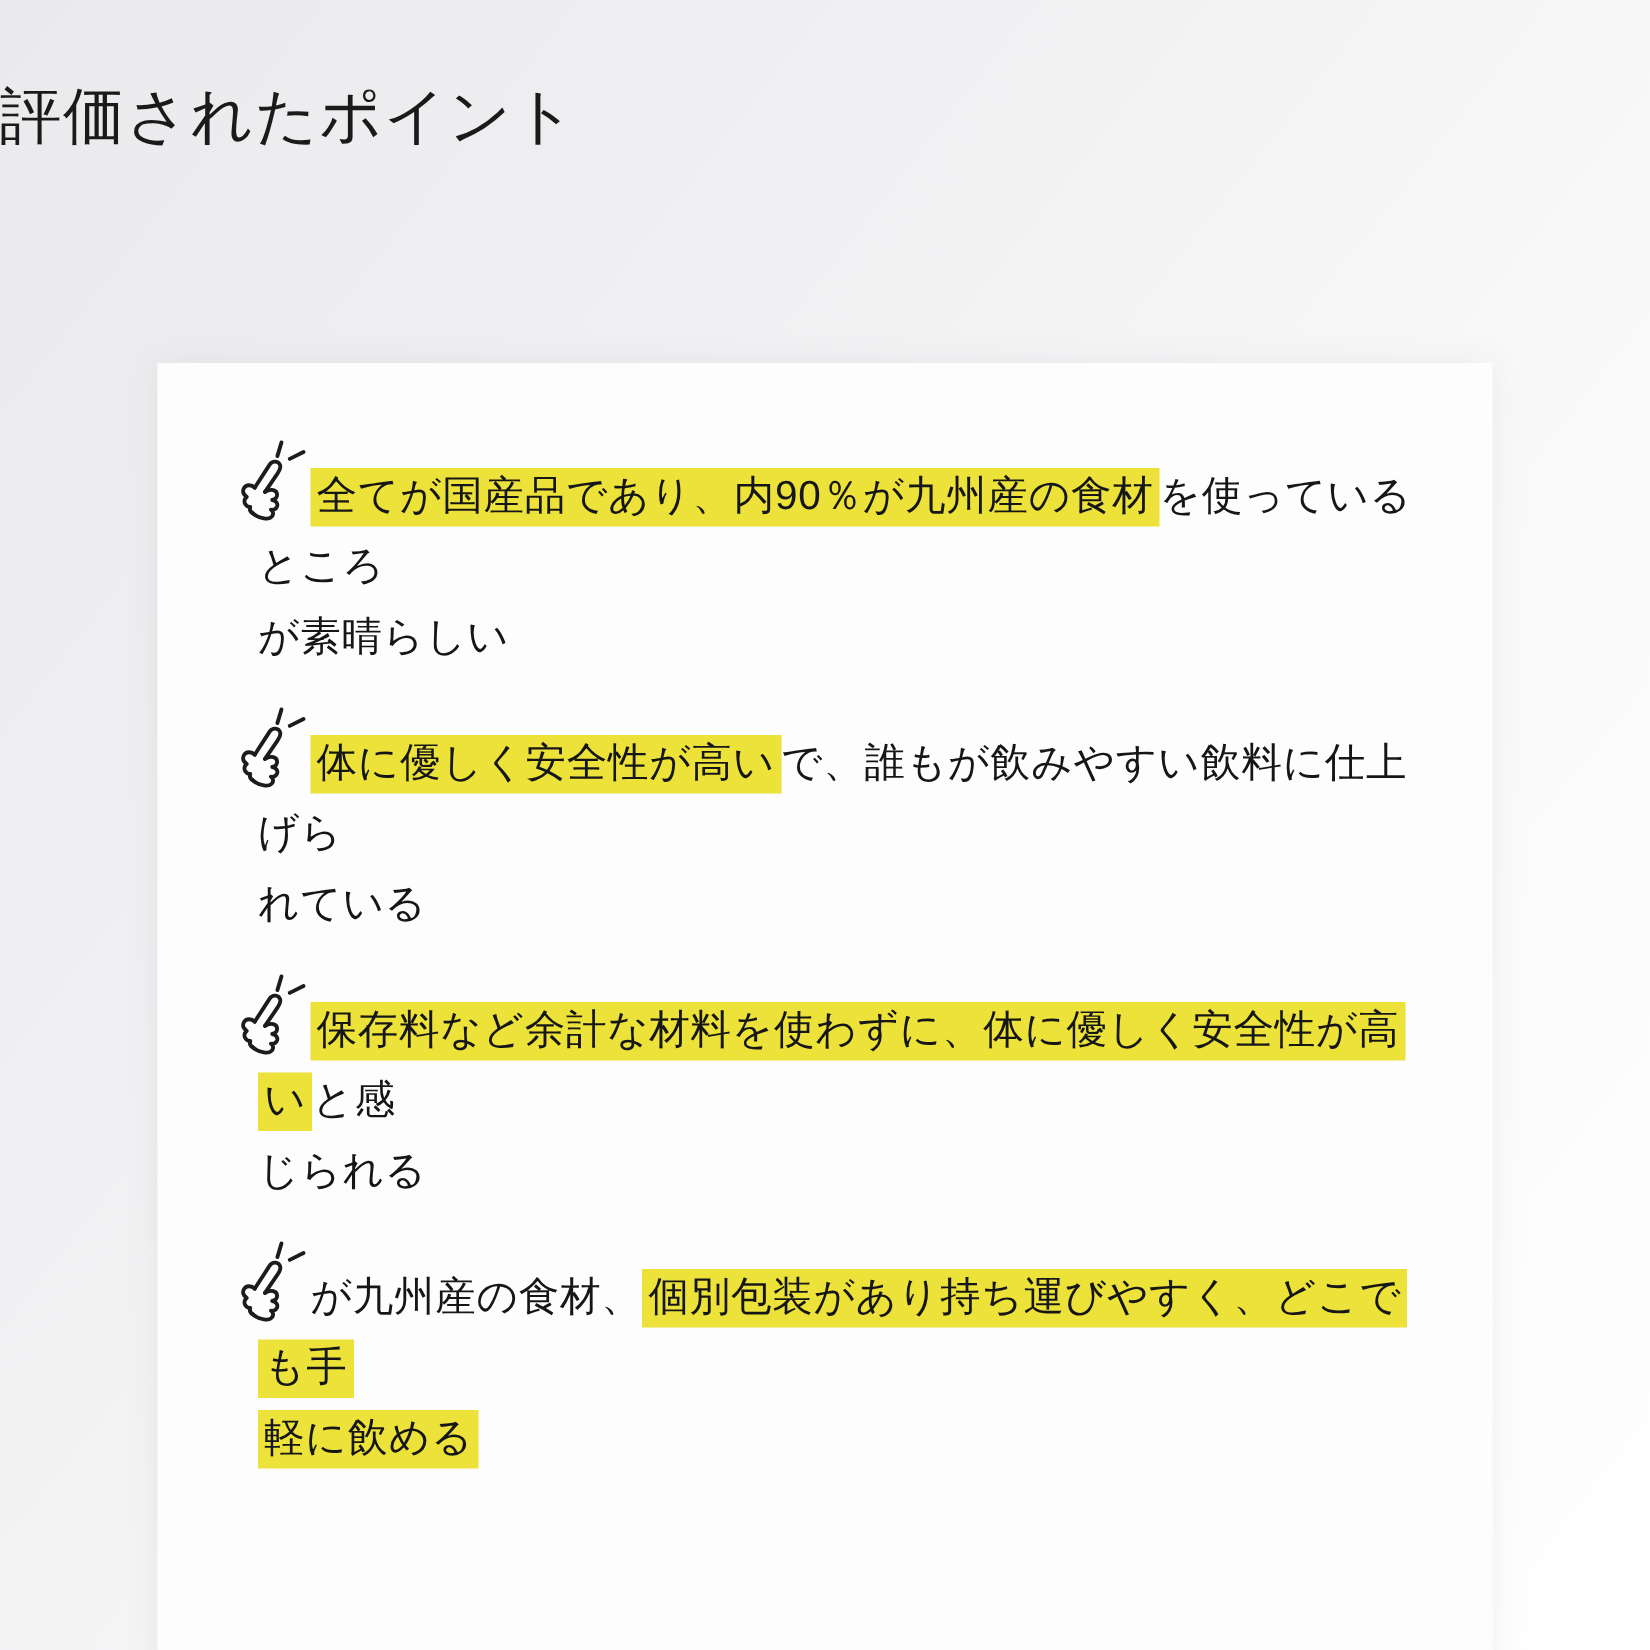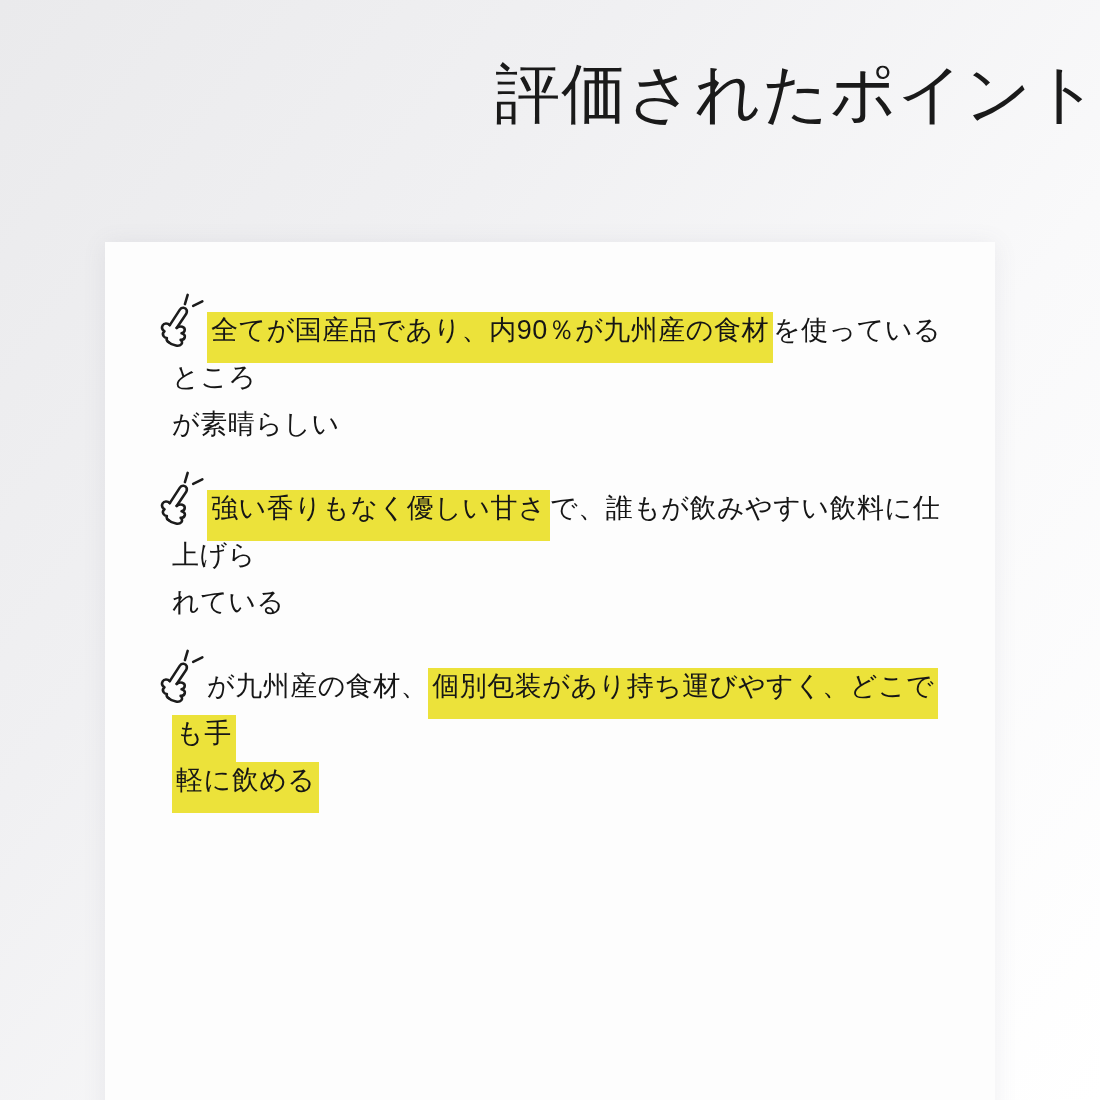--- a/index.html
+++ b/index.html
@@ -7,27 +7,26 @@
     --txt:#161616;
   }
   html,body{margin:0;padding:0;}
   body{
     width:1100px;height:1100px;overflow:hidden;position:relative;
     font-family:"Liberation Sans","DejaVu Sans",sans-serif;
     background:linear-gradient(128deg,#eaeaec 0%,#f0f0f2 32%,#f9f9fa 64%,#ffffff 100%);
   }
   .page-title{
     margin:50px 0 0 0;
-    text-align:right;
+    text-align:left;
     font-family:"Liberation Serif","DejaVu Serif",serif;
     font-weight:500;
-    font-size:65px;
+    font-size:41px;
     letter-spacing:1px;
     color:#1a1a1a;
-    padding-left:48px;
   }
   .points-card{
     position:absolute;
     left:105px;top:242px;
     width:890px;height:900px;
     background:#fdfdfd;
     box-shadow:0 2px 22px rgba(110,110,125,.10);
   }
   .points-list{
     padding:65px 48px 0 67px;
@@ -42,21 +41,21 @@
     min-height:94px;
   }
   .item-text{
     display:block;
     white-space:pre-wrap;
     text-indent:35px;
     max-width:775px;
   }
   .item-text .hl{
     background:var(--hl);
-    padding:3px 4px 18px;
+    padding:3px 4px 6px;
     -webkit-box-decoration-break:clone;
     box-decoration-break:clone;
   }
   .snap-icon{
     position:absolute;
     left:-21px;top:-15px;
     width:55px;height:59px;
   }
   .snap-icon path{
     stroke:#1c1c1c;
@@ -85,22 +84,33 @@
 が素晴らしい</span></span>
   </div>
       <div class="list-item">
     <svg class="snap-icon" viewBox="0 0 60 64" aria-hidden="true">
       <path d="M37,13 L40,3"></path>
       <path d="M46,15 L56,10"></path>
       <path d="M20.5,36 L31.5,19 c2,-3 6.3,-2.5 7.4,0.4 c0.8,2 -0.1,3.9 -1.7,6.1 L28,39"></path>
       <path d="M28,39 c4.5,-2.8 8.8,-1.2 8.8,2.1 c0,2.1 -1.7,3.4 -3.5,3.8 c2.7,0.5 4.2,2.5 3.5,4.6 c-0.7,1.9 -2.7,2.7 -4.5,2.5 c1.7,1.2 2.1,3.2 0.8,4.8 c-1.5,1.8 -3.9,1.9 -5.9,1.5 c-3.4,-0.6 -6.4,-1.9 -8.4,-4"></path>
       <path d="M20.5,36 c-2.4,-2.6 -6.3,-2.3 -7.8,0.3 c-1.4,2.5 -0.3,4.9 2,6.4 c-1.7,1.4 -2.1,3.6 -1,5.3 c0.8,1.3 2.2,2 3.6,2 c-0.6,1.8 0.2,3.7 1.9,4.6"></path>
     </svg>
-    <span class="item-text"><span class="hl">強い香りもなく優しい甘さ</span><span class="plain">で、誰もが飲みやすい飲料に仕上げら
+    <span class="item-text"><span class="hl">体に優しく安全性が高い</span><span class="plain">で、誰もが飲みやすい飲料に仕上げら
 れている</span></span>
+  </div>
+      <div class="list-item">
+    <svg class="snap-icon" viewBox="0 0 60 64" aria-hidden="true">
+      <path d="M37,13 L40,3"></path>
+      <path d="M46,15 L56,10"></path>
+      <path d="M20.5,36 L31.5,19 c2,-3 6.3,-2.5 7.4,0.4 c0.8,2 -0.1,3.9 -1.7,6.1 L28,39"></path>
+      <path d="M28,39 c4.5,-2.8 8.8,-1.2 8.8,2.1 c0,2.1 -1.7,3.4 -3.5,3.8 c2.7,0.5 4.2,2.5 3.5,4.6 c-0.7,1.9 -2.7,2.7 -4.5,2.5 c1.7,1.2 2.1,3.2 0.8,4.8 c-1.5,1.8 -3.9,1.9 -5.9,1.5 c-3.4,-0.6 -6.4,-1.9 -8.4,-4"></path>
+      <path d="M20.5,36 c-2.4,-2.6 -6.3,-2.3 -7.8,0.3 c-1.4,2.5 -0.3,4.9 2,6.4 c-1.7,1.4 -2.1,3.6 -1,5.3 c0.8,1.3 2.2,2 3.6,2 c-0.6,1.8 0.2,3.7 1.9,4.6"></path>
+    </svg>
+    <span class="item-text"><span class="hl">保存料など余計な材料を使わずに、体に優しく安全性が高い</span><span class="plain">と感
+じられる</span></span>
   </div>
       <div class="list-item">
     <svg class="snap-icon" viewBox="0 0 60 64" aria-hidden="true">
       <path d="M37,13 L40,3"></path>
       <path d="M46,15 L56,10"></path>
       <path d="M20.5,36 L31.5,19 c2,-3 6.3,-2.5 7.4,0.4 c0.8,2 -0.1,3.9 -1.7,6.1 L28,39"></path>
       <path d="M28,39 c4.5,-2.8 8.8,-1.2 8.8,2.1 c0,2.1 -1.7,3.4 -3.5,3.8 c2.7,0.5 4.2,2.5 3.5,4.6 c-0.7,1.9 -2.7,2.7 -4.5,2.5 c1.7,1.2 2.1,3.2 0.8,4.8 c-1.5,1.8 -3.9,1.9 -5.9,1.5 c-3.4,-0.6 -6.4,-1.9 -8.4,-4"></path>
       <path d="M20.5,36 c-2.4,-2.6 -6.3,-2.3 -7.8,0.3 c-1.4,2.5 -0.3,4.9 2,6.4 c-1.7,1.4 -2.1,3.6 -1,5.3 c0.8,1.3 2.2,2 3.6,2 c-0.6,1.8 0.2,3.7 1.9,4.6"></path>
     </svg>
     <span class="item-text"><span class="plain">が九州産の食材、</span><span class="hl">個別包装があり持ち運びやすく、どこでも手

